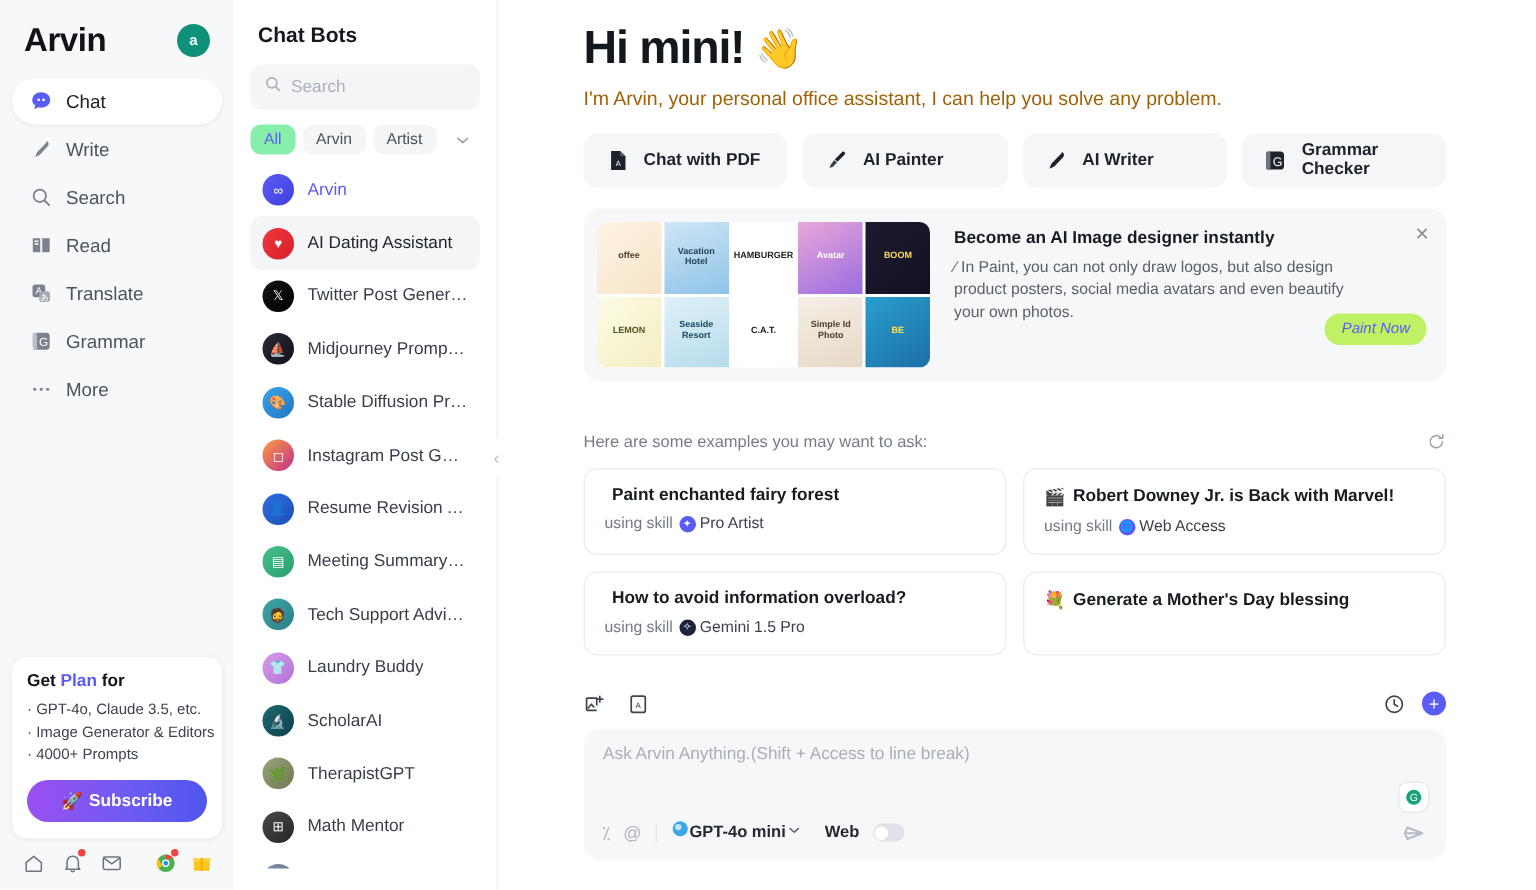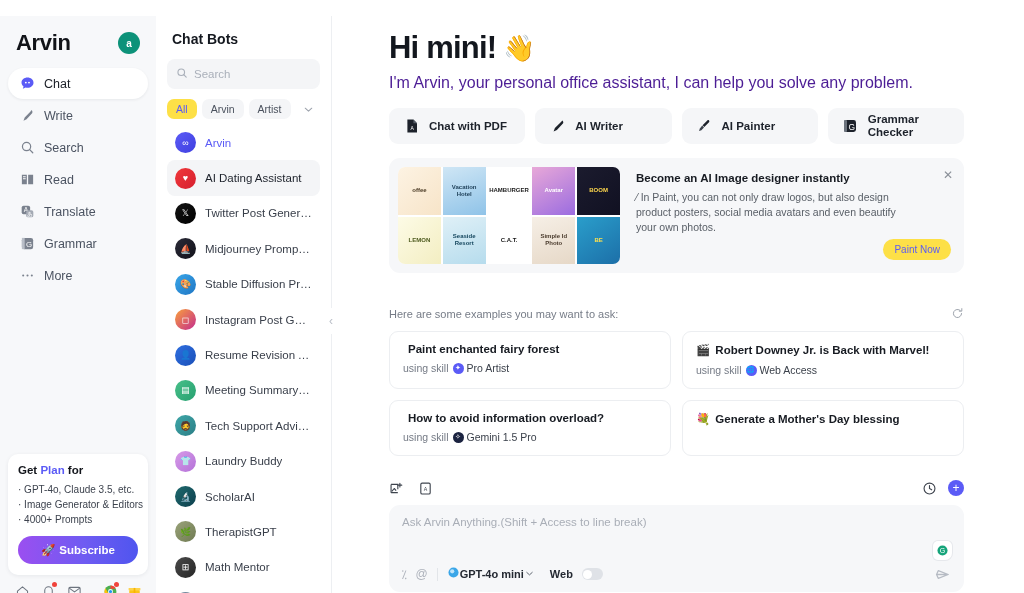--- a/index.html
+++ b/index.html
@@ -1,21 +1,21 @@
 <!DOCTYPE html>
 <html><head>
 <meta charset="utf-8">
 <style>
   * { box-sizing: border-box; margin: 0; padding: 0; }
   html, body {
     width: 1024px; height: 593px;
     font-family: "Liberation Sans", sans-serif;
     background: #ffffff; overflow: hidden;
   }
-  .app { display: flex; width: 1024px; height: 497px; margin-top: 16px; }
+  .app { display: flex; width: 1024px; height: 497px; }
 
   
   .sidebar {
     width: 156px; height: 593px; background: #f7f8fa;
     display: flex; flex-direction: column; padding: 0 8px;
     position: relative; flex: 0 0 156px;
   }
   .brand-row {
     display: flex; align-items: center; justify-content: space-between;
     padding: 14px 8px 12px 8px;
@@ -73,21 +73,21 @@
   .search input {
     border: 0; background: transparent; outline: none; font-size: 11.5px;
     color: #3c424d; width: 100%; font-family: inherit;
   }
   .search input::placeholder { color: #aab0ba; }
   .chips { display: flex; align-items: center; gap: 5px; padding: 10px 3px 6px 3px; }
   .chip {
     font-size: 10.5px; padding: 4px 9px; border-radius: 7px;
     background: #f4f5f7; color: #4a515d; cursor: pointer; white-space: nowrap;
   }
-  .chip.sel { background: #fde047; color: #5b5bf6; }
+  .chip.sel { background: #86efac; color: #5b5bf6; }
   .chev-down { margin-left: auto; margin-right: 5px; cursor: pointer; display:flex; }
   .bot-list { overflow: hidden; height: 470px; padding: 0 3px; }
   .bot-row {
     display: flex; align-items: center; gap: 9px; height: 35.4px;
     padding: 0 8px; border-radius: 8px; cursor: pointer;
   }
   .bot-row.sel { background: #f4f5f7; }
   .bot-ava { width: 21px; height: 21px; border-radius: 50%; flex: 0 0 21px;
              display:flex; align-items:center; justify-content:center; overflow:hidden; }
   .bot-name { font-size: 11.5px; color: #383e49; white-space: nowrap;
@@ -99,21 +99,21 @@
     display: flex; align-items: center; justify-content: center;
     color: #b9bec7; font-size: 12px; cursor: pointer; background: #fff; z-index: 3;
   }
 
   
   .main { flex: 1; height: 593px; background: #fff; padding: 0 60px 0 57px;
           position: relative; overflow: hidden; }
   .hi { font-size: 31px; font-weight: 800; color: #13171e; letter-spacing: -0.8px;
         margin-top: 14px; display: flex; align-items: center; gap: 7px; }
   .hi .wave { font-size: 26px; }
-  .sub { font-size: 16px; color: #4c1d95; margin-top: 8px; }
+  .sub { font-size: 13px; color: #a16207; margin-top: 8px; }
 
   .actions { display: flex; gap: 10px; margin-top: 16px; }
   .action {
     background: #f5f6f8; border-radius: 9px; height: 36px; display: flex;
     align-items: center; gap: 9px; padding: 0 14px; cursor: pointer; flex: 1;
   }
   .action-label { font-size: 11.5px; font-weight: 700; color: #1d222b; line-height: 13px; }
   .a-ico { width: 17px; height: 17px; flex: 0 0 17px; display:flex; align-items:center; justify-content:center; }
 
   .banner {
@@ -128,23 +128,24 @@
   .tile { position: relative; overflow: hidden; display: flex; align-items: center;
           justify-content: center; font-size: 6px; font-weight: 800; color: #fff;
           text-align: center; line-height: 7px; padding: 2px; }
   .banner-body { flex: 1; padding: 5px 0 0 16px; position: relative; }
   .b-title { font-size: 11.5px; font-weight: 700; color: #171b22; }
   .b-text { font-size: 10.5px; color: #5a6068; line-height: 15px; margin-top: 6px;
             max-width: 268px; }
   .b-close { position: absolute; top: 2px; right: 2px; cursor: pointer; color: #8b9099;
              font-size: 12px; line-height: 1; }
   .paint-now {
-    position: absolute; right: 4px; bottom: 4px; background: #fde047; color: #5b5bf6;
+    position: absolute; right: 4px; bottom: 15px; background: #bef264; color: #5b5bf6;
     font-size: 10px; border: 0; border-radius: 12px; padding: 5px 11px; cursor: pointer;
     font-family: inherit;
+    font-style: italic;
   }
 
   .ex-head { display: flex; align-items: center; margin-top: 34px; }
   .ex-head-t { font-size: 11px; color: #767c87; }
   .refresh { margin-left: auto; cursor: pointer; display: flex; }
   .ex-grid { display: grid; grid-template-columns: 1fr 1fr; gap: 11px; margin-top: 11px; }
   .ex-card {
     border: 1px solid #eceef1; border-radius: 9px; padding: 11px 13px 12px 13px;
     cursor: pointer; background: #fff;
   }
@@ -420,33 +421,33 @@
               <path d="M3.4 1.6h6L13 5.2v9.2H3.4z" fill="#1d222b"></path>
               <path d="M9.4 1.6 13 5.2H9.4z" fill="#555c66"></path>
               <text x="8.1" y="11.6" font-size="5" fill="#fff" text-anchor="middle" font-family="sans-serif">A</text>
             </svg>
           </span>
         <span class="action-label">Chat with PDF</span>
       </div>
       <div class="action">
         <span class="a-ico">
             <svg width="16" height="16" viewBox="0 0 16 16">
-              <path d="M12.4 2.4c1 1 1.2 2.3.5 3.2L6.9 12 3.6 13.5l1.3-3.4 6.1-6.2c.8-.8 1.2-1.6 1.4-1.5z" fill="#1d222b"></path>
-            </svg>
-          </span>
-        <span class="action-label">AI Writer</span>
+              <path d="M12.8 2.2c.7.7.7 1.5.2 2L8.3 8.9 6.6 7.2l4.7-4.7c.5-.5 1.3-.5 1.5-.3z" fill="#1d222b"></path>
+              <path d="M6.2 7.6 8 9.4l-2.6 2.8-2.4.8.9-2.4z" fill="#3b414b"></path>
+            </svg>
+          </span>
+        <span class="action-label">AI Painter</span>
       </div>
       <div class="action">
         <span class="a-ico">
             <svg width="16" height="16" viewBox="0 0 16 16">
-              <path d="M12.8 2.2c.7.7.7 1.5.2 2L8.3 8.9 6.6 7.2l4.7-4.7c.5-.5 1.3-.5 1.5-.3z" fill="#1d222b"></path>
-              <path d="M6.2 7.6 8 9.4l-2.6 2.8-2.4.8.9-2.4z" fill="#3b414b"></path>
-            </svg>
-          </span>
-        <span class="action-label">AI Painter</span>
+              <path d="M12.4 2.4c1 1 1.2 2.3.5 3.2L6.9 12 3.6 13.5l1.3-3.4 6.1-6.2c.8-.8 1.2-1.6 1.4-1.5z" fill="#1d222b"></path>
+            </svg>
+          </span>
+        <span class="action-label">AI Writer</span>
       </div>
       <div class="action">
         <span class="a-ico">
             <svg width="16" height="16" viewBox="0 0 16 16">
               <rect x="2" y="2" width="12" height="12" rx="2.4" fill="#1d222b"></rect>
               <rect x="2" y="2" width="3" height="12" rx="1" fill="#6c737d"></rect>
               <text x="9.8" y="11.6" font-size="8.4" fill="#fff" text-anchor="middle" font-family="sans-serif">G</text>
             </svg>
           </span>
         <span class="action-label">Grammar Checker</span>

